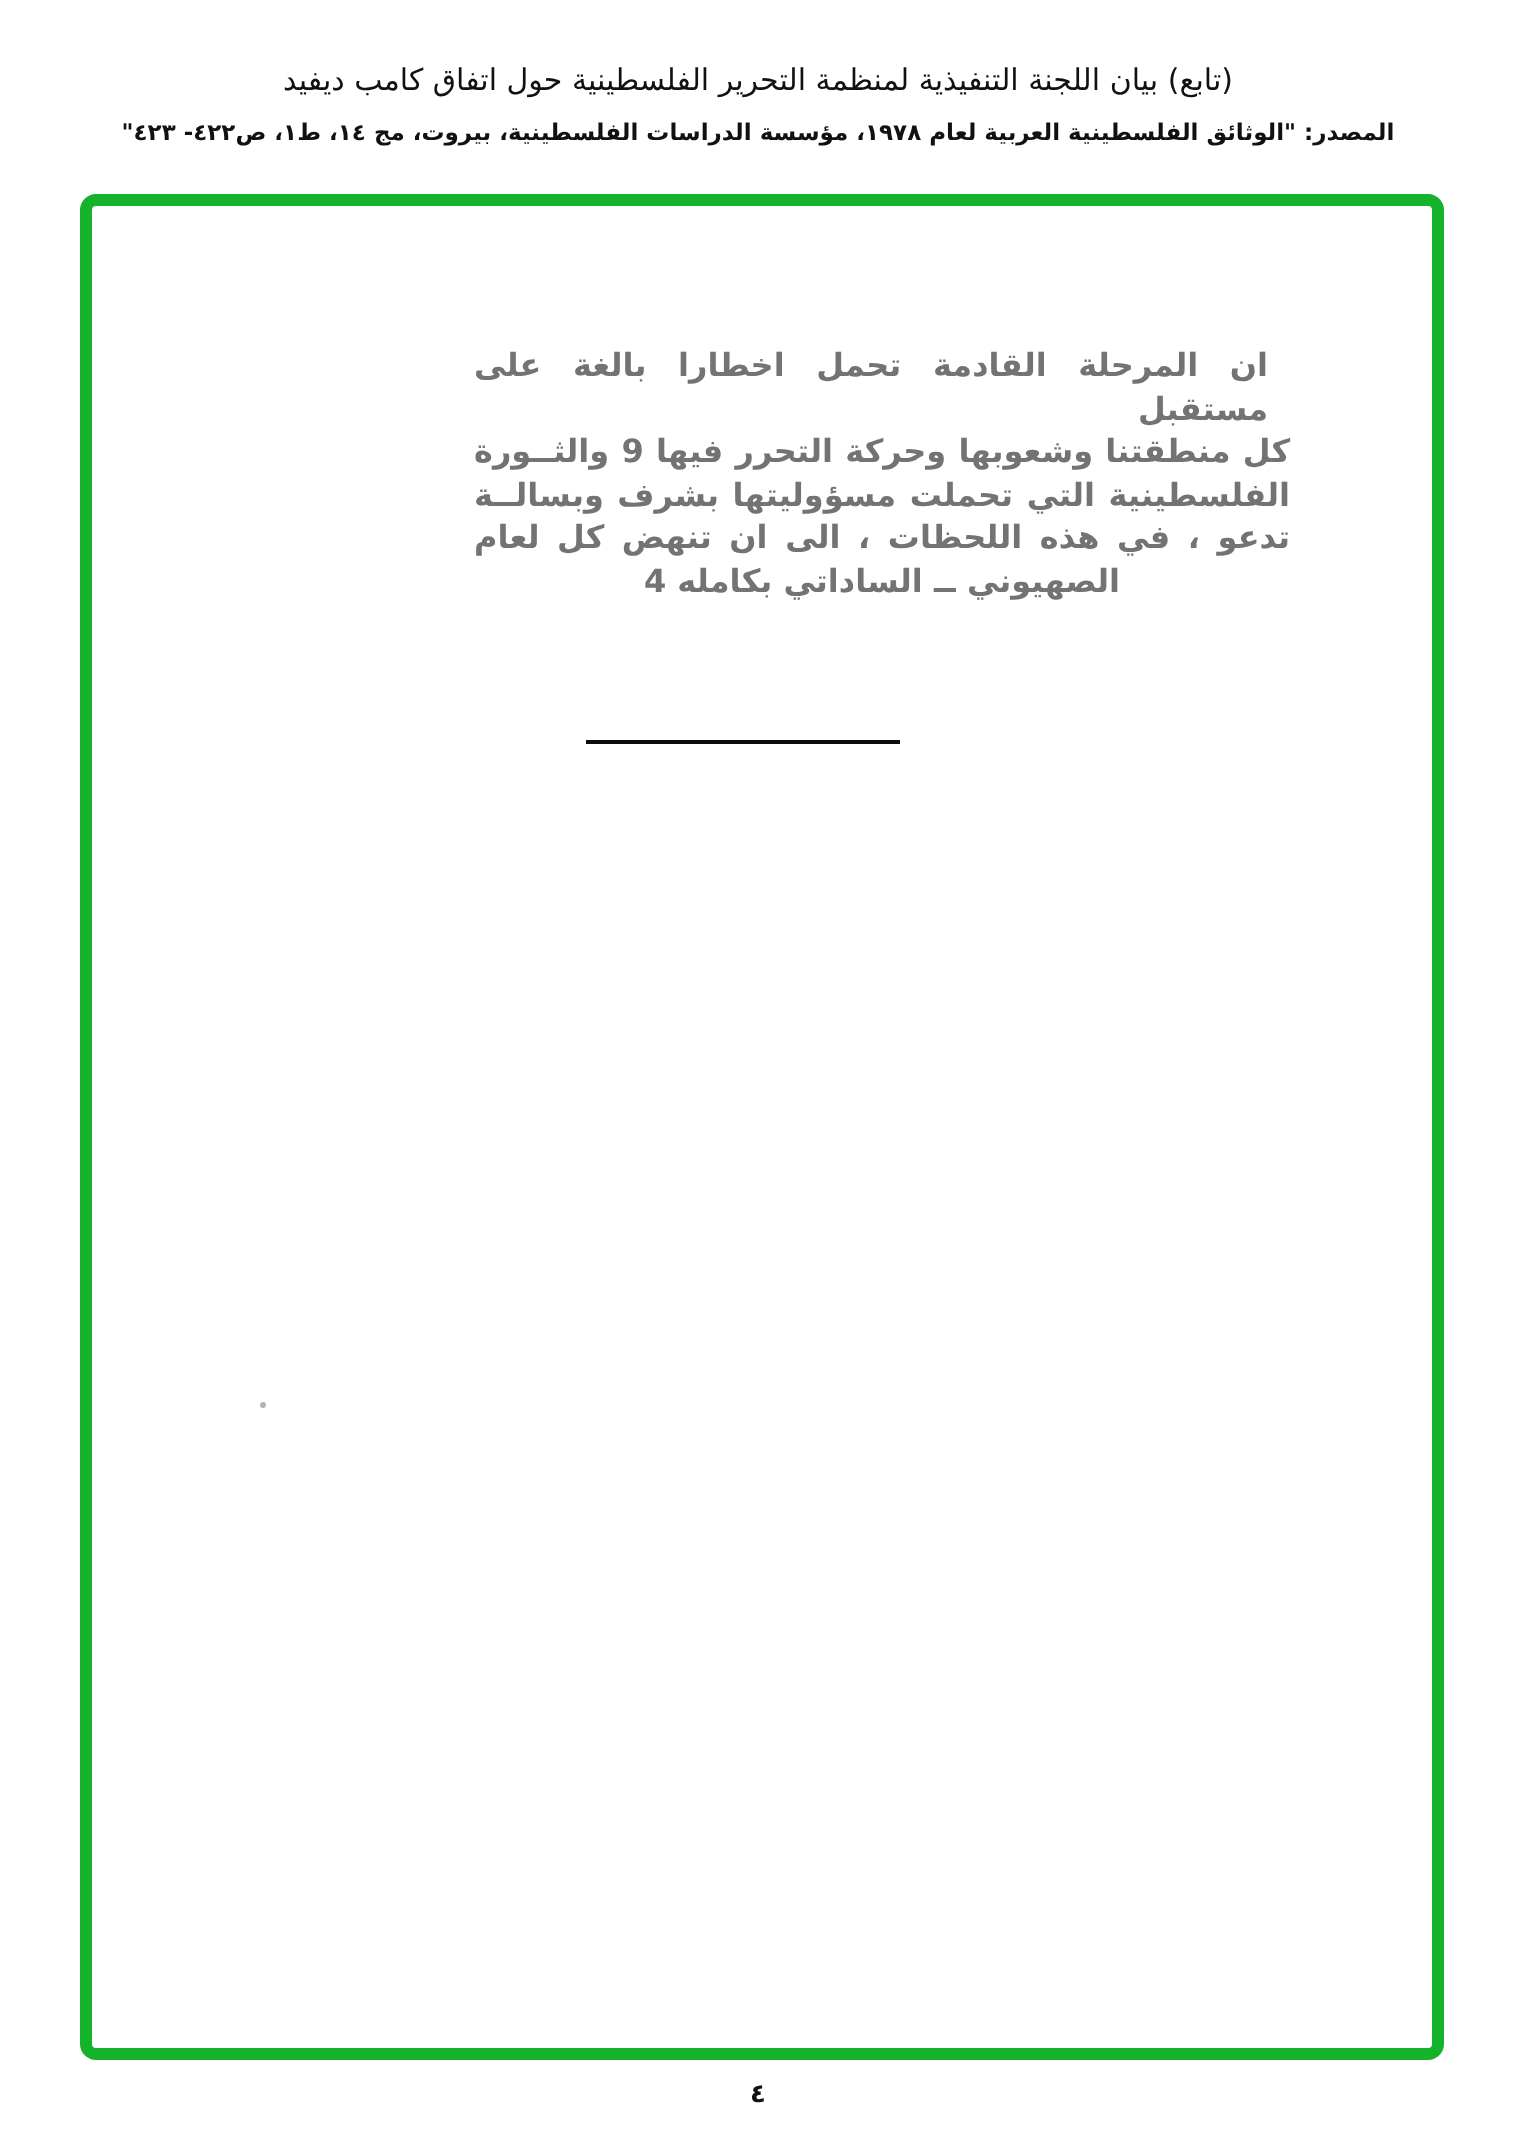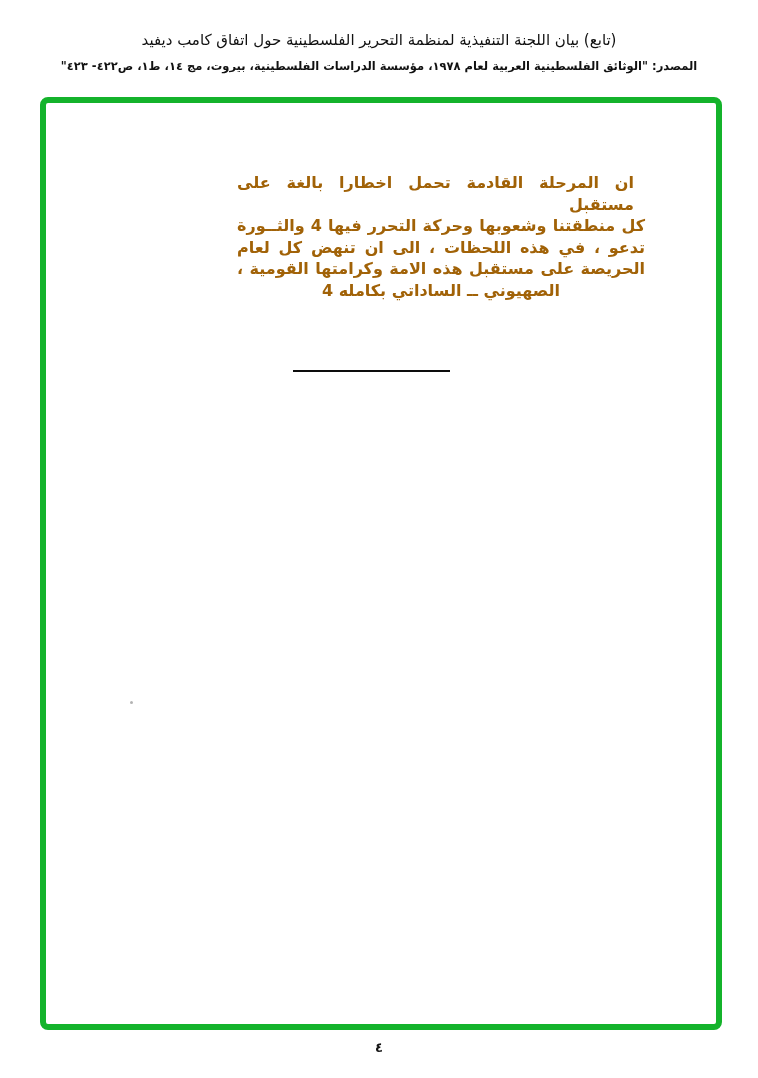--- a/index.html
+++ b/index.html
@@ -55,21 +55,21 @@
   }
   .paragraph {
     position: absolute;
     right: 71px;   
     top: 69px;     
     width: 408px;
     direction: rtl;
     font-size: 16px;
     font-weight: bold;
     line-height: 21.5px;
-    color: #a16207;
+    color: #737373;
   }
   .pline {
     text-align: justify;
     text-align-last: justify;
     -moz-text-align-last: justify;
     white-space: normal;
   }
   .pline.first {
     padding-right: 11px;
     box-sizing: border-box;
@@ -114,23 +114,23 @@
 
 <div class="page">
 
   <div class="header-title">(تابع)  بيان اللجنة التنفيذية لمنظمة التحرير الفلسطينية حول اتفاق كامب ديفيد</div>
 
   <div class="header-source">المصدر: "الوثائق الفلسطينية العربية لعام ١٩٧٨، مؤسسة الدراسات الفلسطينية، بيروت، مج ١٤، ط١، ص٤٢٢- ٤٢٣"</div>
 
   <div class="frame" style="border-color: rgb(20, 179, 43);">
     <div class="paragraph">
       <div class="pline first">ان المرحلة القادمة تحمل اخطارا بالغة على مستقبل</div>
-      <div class="pline">كل منطقتنا وشعوبها وحركة التحرر فيها 4 والثــورة</div>
+      <div class="pline">كل منطقتنا وشعوبها وحركة التحرر فيها 9 والثــورة</div>
+      <div class="pline">الفلسطينية التي تحملت مسؤوليتها بشرف وبسالــة</div>
       <div class="pline">تدعو ، في هذه اللحظات ، الى ان تنهض كل لعام</div>
-      <div class="pline">الحريصة على مستقبل هذه الامة وكرامتها القومية ،</div>
       <div class="pline last">الصهيوني ــ الساداتي بكامله 4</div>
     </div>
     <div class="divider"></div>
   </div>
 
   <div class="speck"></div>
 
   <div class="page-number">٤</div>
 
 </div>

